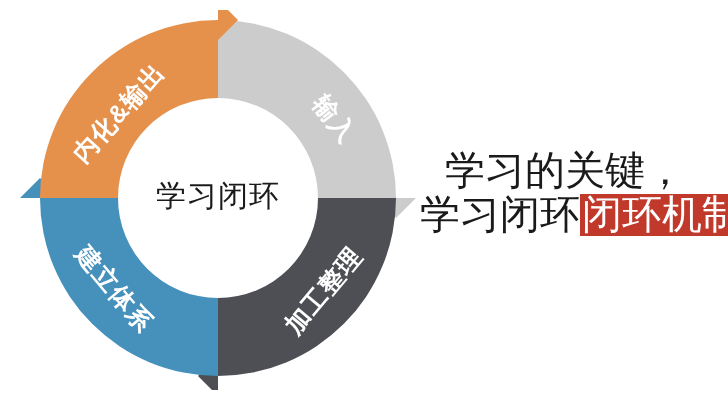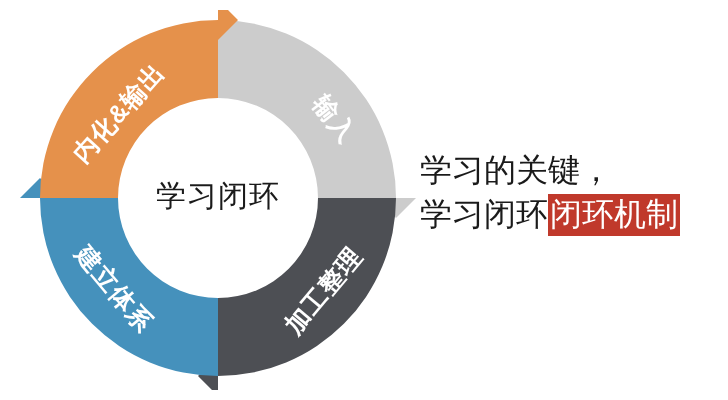--- a/index.html
+++ b/index.html
@@ -49,25 +49,26 @@
   }
   
   #caption {
     position: absolute;
     left: 420px;
     top: 148px;
     width: 290px;
   }
   .caption-line {
     font-family: "Liberation Sans", "DejaVu Sans", sans-serif;
-    font-size: 32px;
+    font-size: 40px;
     line-height: 44px;
     color: #1a1a1a;
     white-space: nowrap;
     letter-spacing: 0px;
+    text-align: center;
   }
   .hl {
     background: #c0392b;
     color: #ffffff;
     padding: 1px 2px 3px 2px;
     display: inline-block;
     line-height: 38px;
   }
 </style>
 </head>

